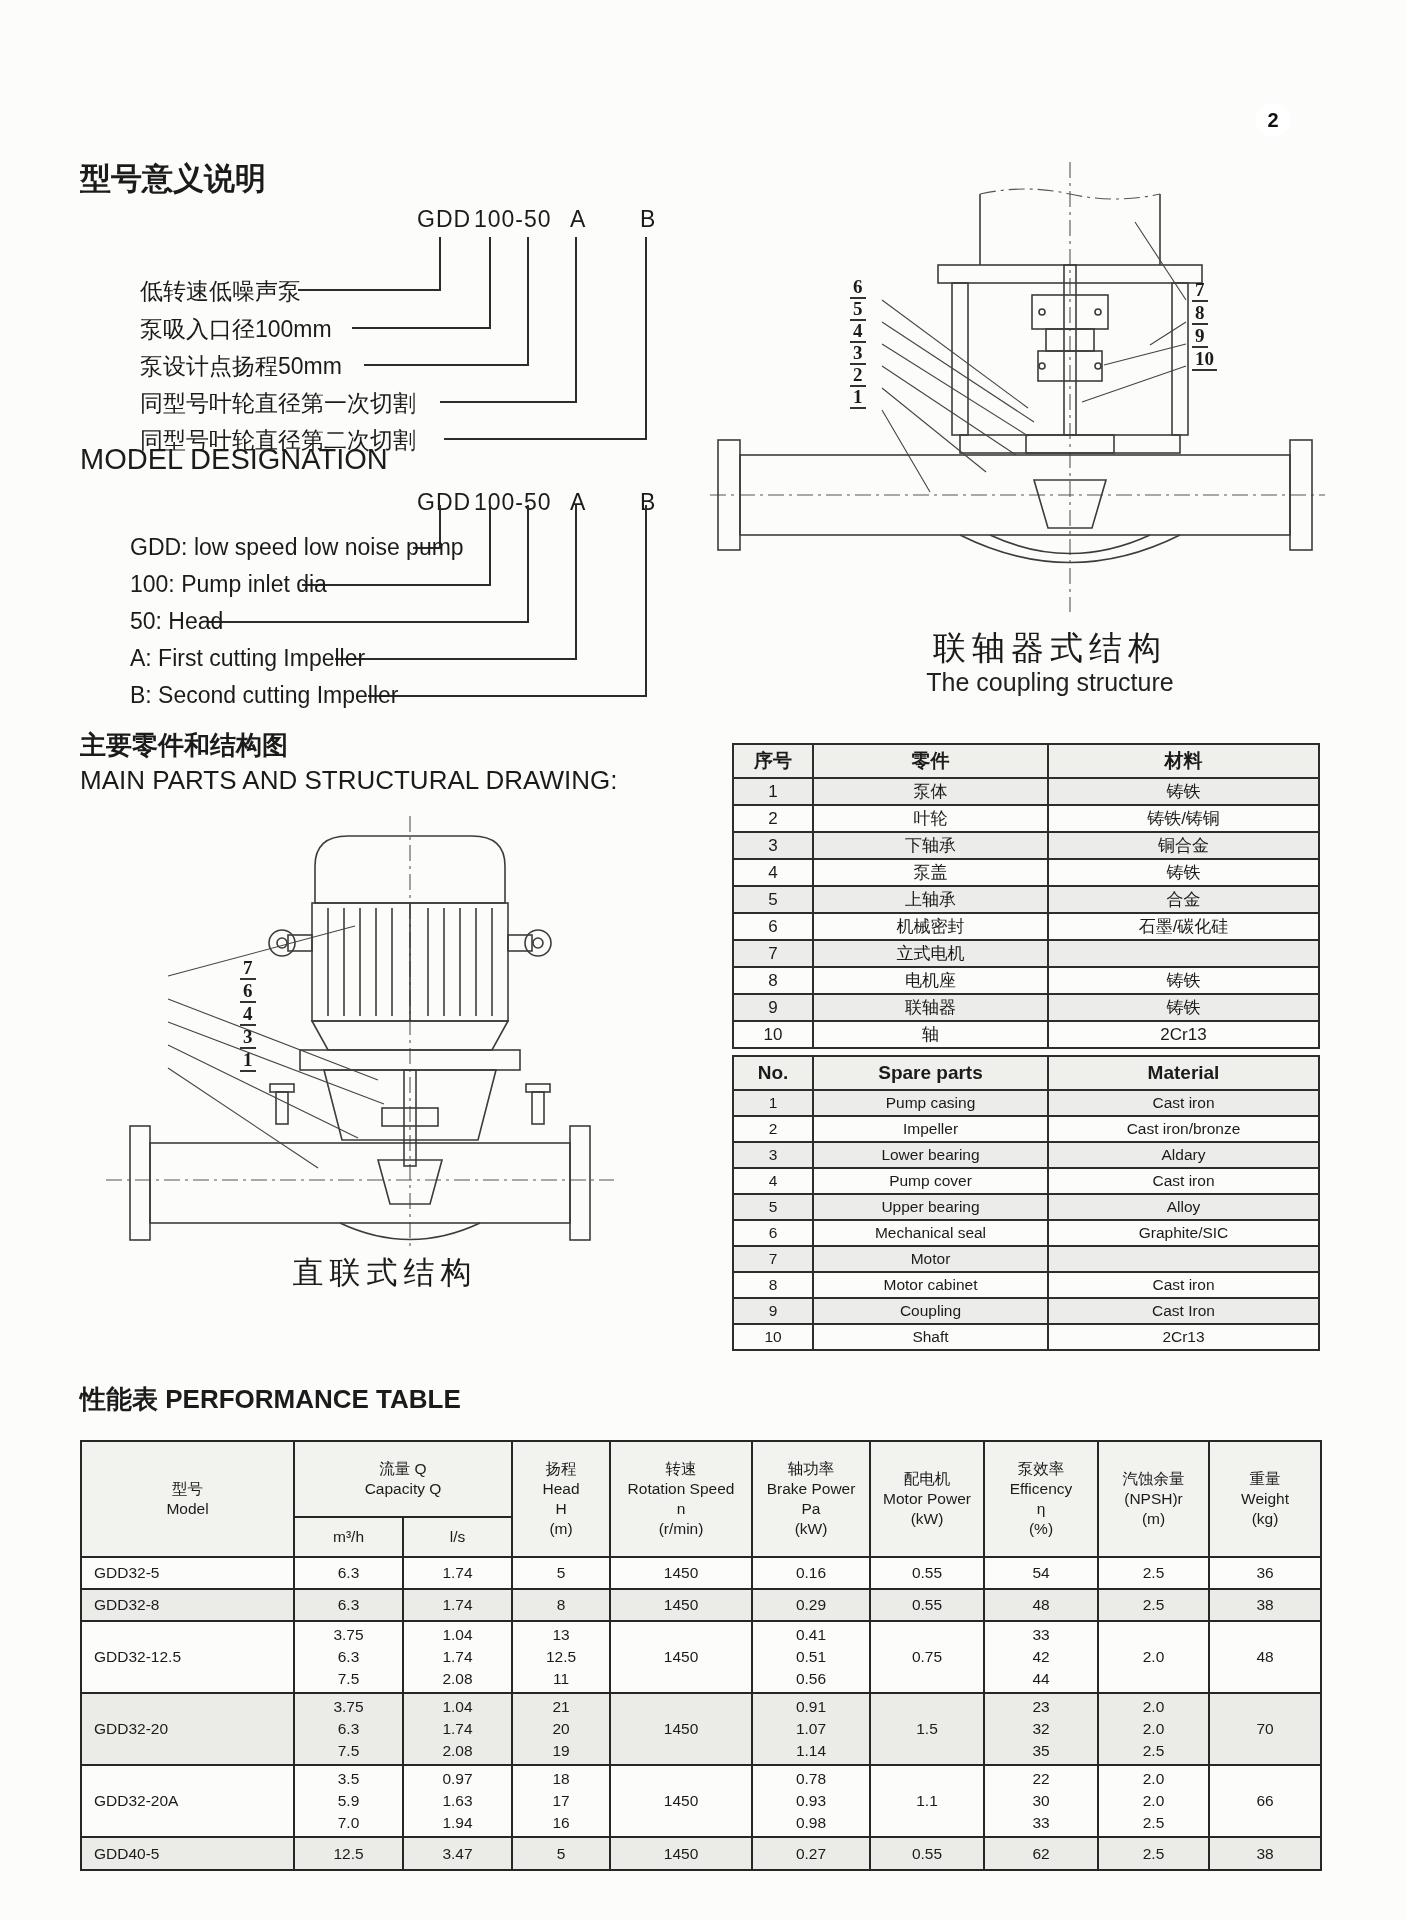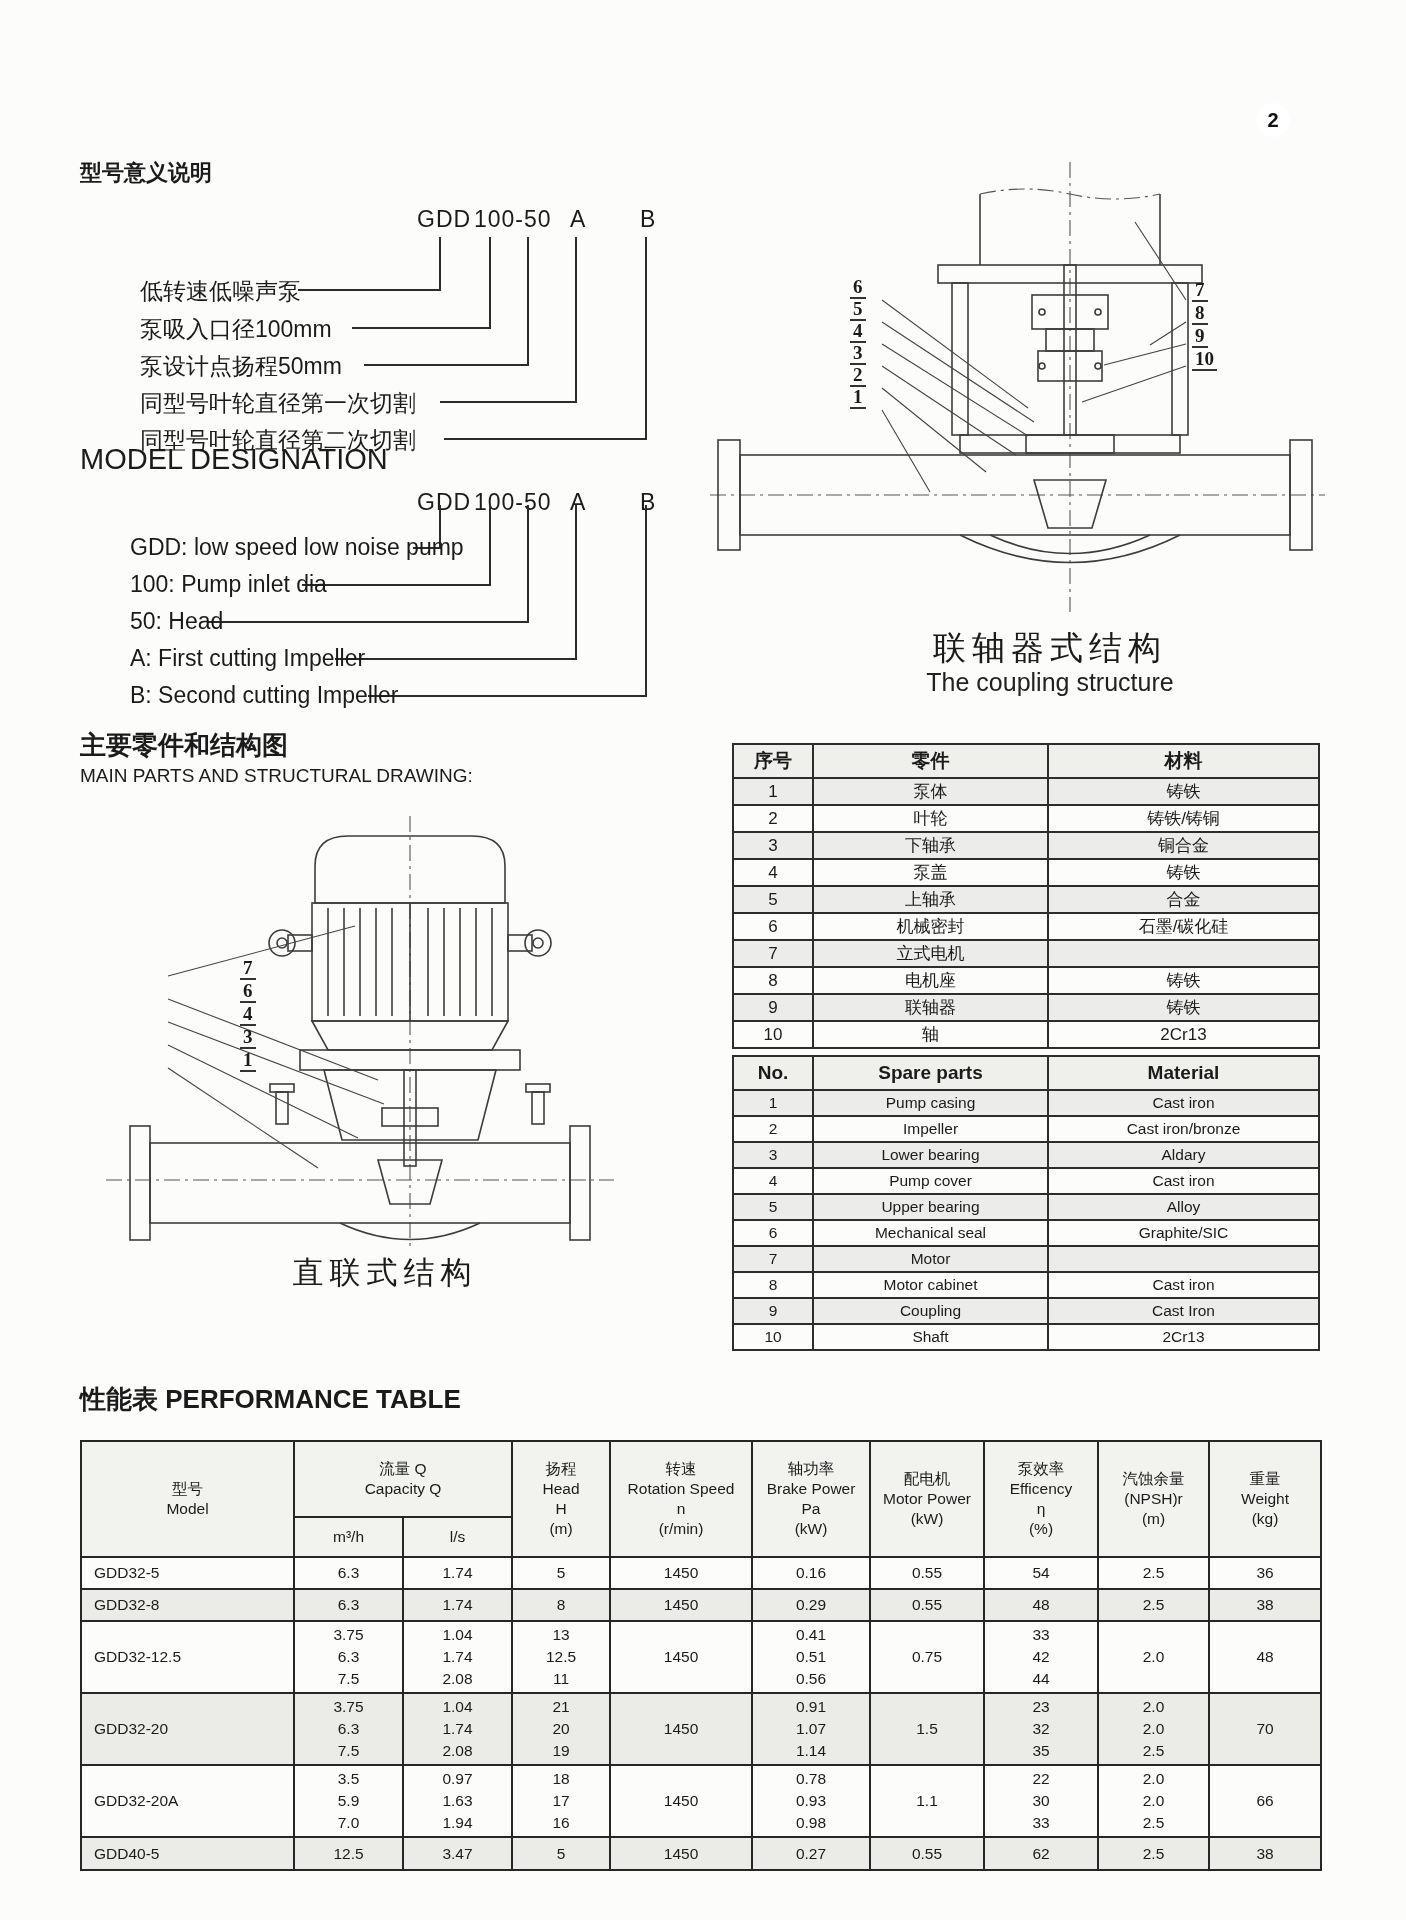--- a/index.html
+++ b/index.html
@@ -6,22 +6,22 @@
   #page{position:relative;width:1406px;height:1920px;background:#fcfcfa;
         font-family:"Liberation Sans",sans-serif;color:#1b1b1b;overflow:hidden;}
   .abs{position:absolute;}
   
   #hdrbar{left:80px;top:95px;width:1240px;height:46px;background:#0f0f0f;color:#ffffff;
           font-weight:bold;font-size:28px;line-height:46px;padding-left:14px;box-sizing:border-box;
           letter-spacing:.5px;white-space:nowrap;}
   #badge{left:1256px;top:103px;width:34px;height:34px;border-radius:50%;background:#ffffff;
          color:#111;font-size:20px;font-weight:bold;text-align:center;line-height:34px;}
   
-  .h-cn{font-weight:bold;font-size:22px;}
-  .h-en{font-size:19px;}
+  .h-cn{font-weight:bold;font-size:31px;}
+  .h-en{font-size:26px;}
   
   .code{font-size:23px;letter-spacing:1px;}
   .lbl{font-size:23px;white-space:nowrap;}
   .dline{stroke:#2c2c2c;stroke-width:2;fill:none;}
   
   .draw line,.draw path,.draw rect,.draw circle{stroke:#3c3c3c;stroke-width:1.6;fill:none;}
   .draw .fin{stroke-width:1.1;}
   .draw .cl{stroke-dasharray:16 5 3 5;stroke-width:1.1;stroke:#555;}
   .draw .ldr{stroke-width:1.1;stroke:#444;}
   .draw .hat{stroke:none;}

